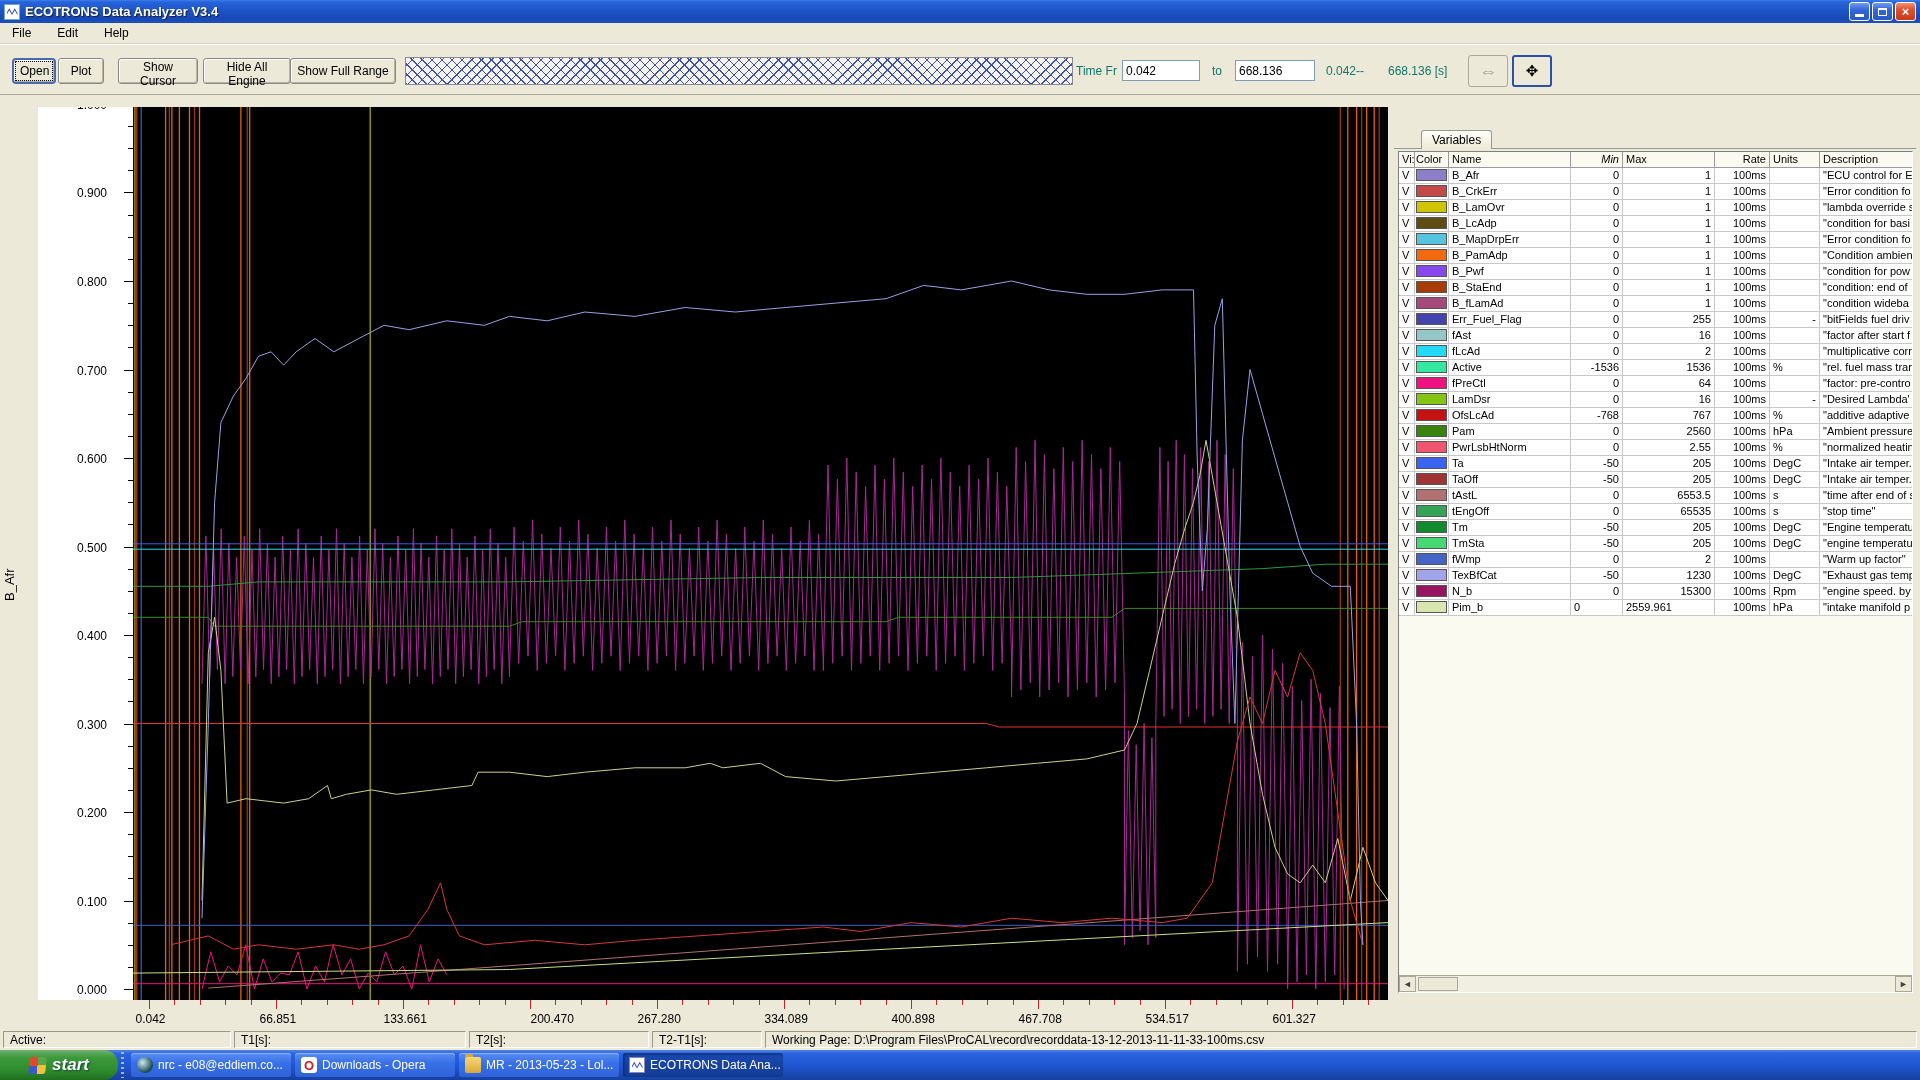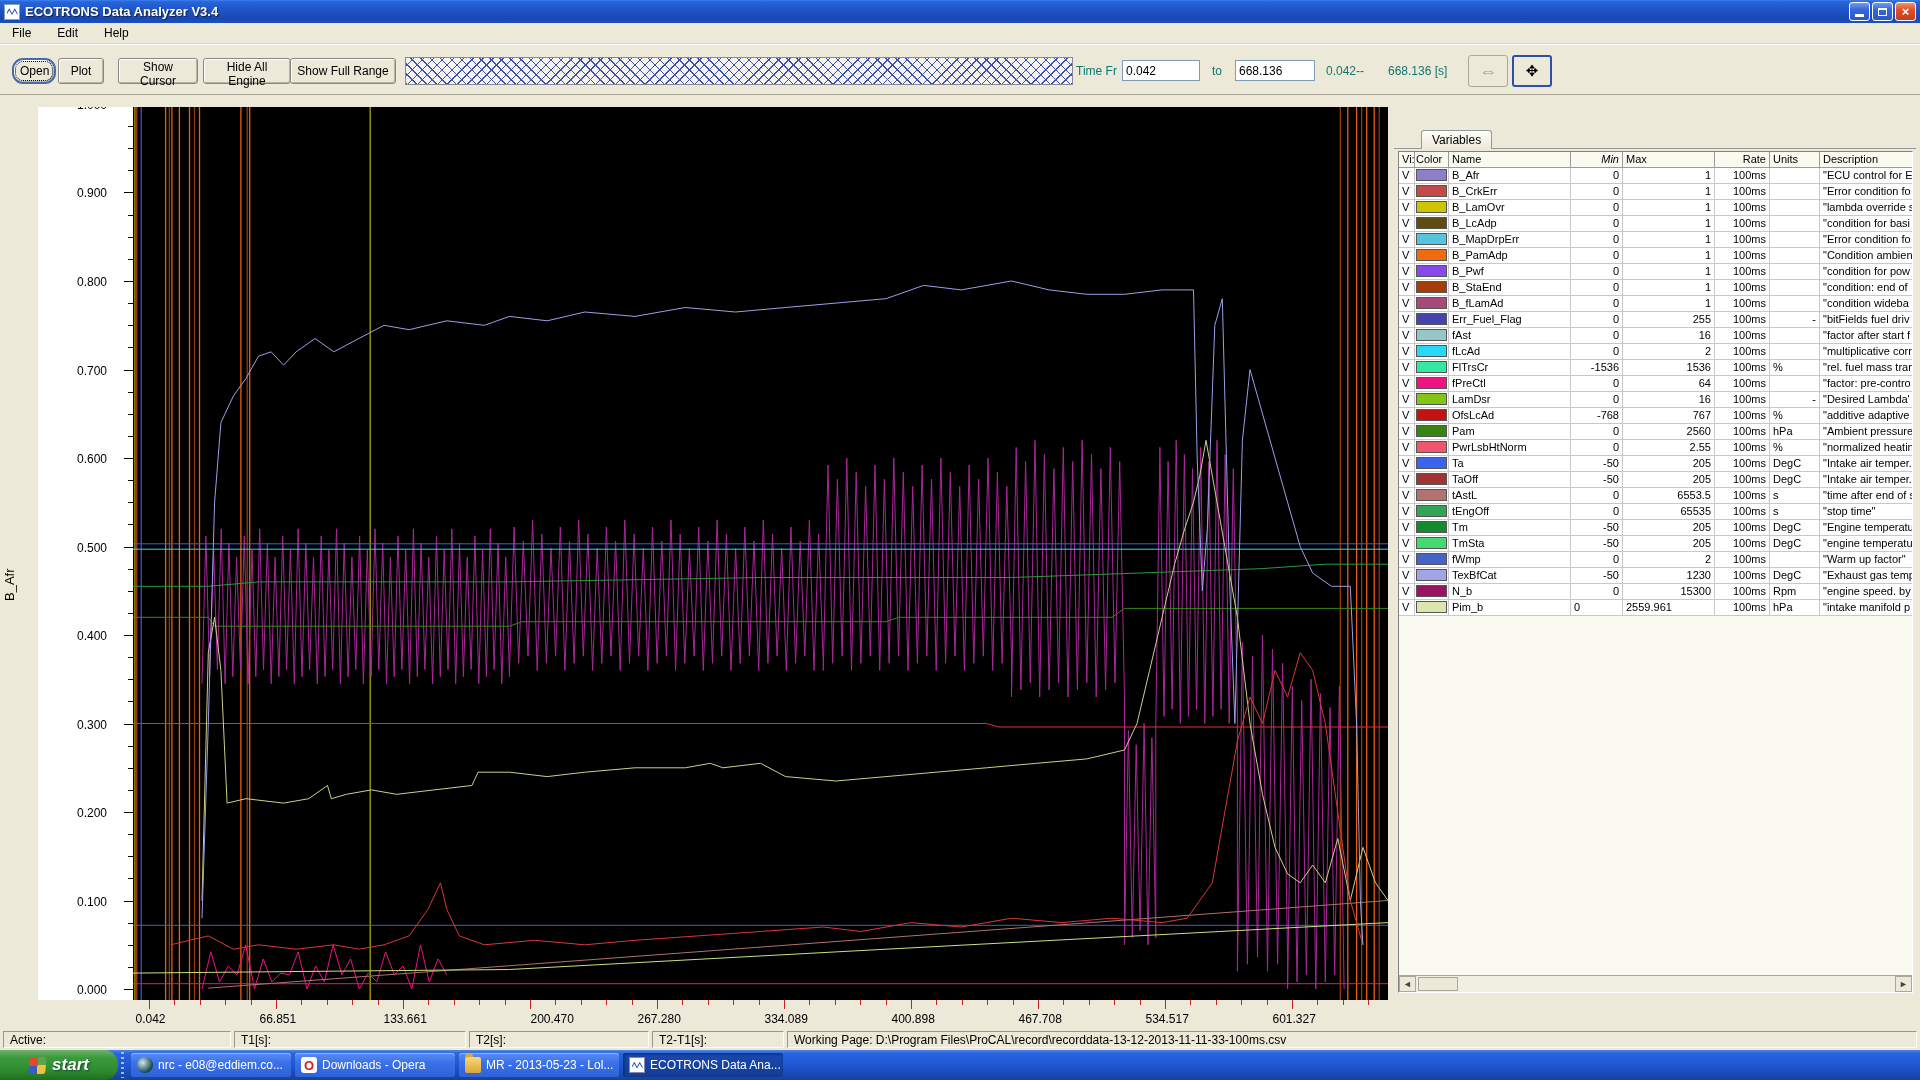--- a/index.html
+++ b/index.html
@@ -157,21 +157,21 @@
   <div class="toolbar">
     <div class="hatch"></div>
     <span class="tb-label" style="left:1076px">Time Fr</span>
     <input class="tb-input" style="left: 1122px; width: 78px;" value="0.042">
     <span class="tb-label" style="left:1212px">to</span>
     <input class="tb-input" style="left: 1235px; width: 80px;" value="668.136">
     <span class="tb-label" style="left:1326px">0.042--</span>
     <span class="tb-label" style="left:1388px">668.136 [s]</span>
     <div class="nav-btn" style="left:1468px">⇔</div>
     <div class="nav-btn active4" style="left:1512px">✥</div>
-  <button class="xp-btn default" style="left: 12px; width: 44px; border-radius: 11px;">Open</button>
+  <button class="xp-btn default" style="left: 12px; width: 44px;">Open</button>
       <button class="xp-btn" style="left: 58px; width: 46px;">Plot</button>
       <button class="xp-btn" style="left: 118px; width: 80px;">Show Cursor</button>
       <button class="xp-btn" style="left: 203px; width: 88px;">Hide All Engine</button>
       <button class="xp-btn" style="left: 290px; width: 106px;">Show Full Range</button>
     </div>
 
   <div class="main">
     <div class="ylabel-rot">B_Afr</div>
     <div class="yaxis">
         <span class="ytick-label" style="top: -3px;">1.000</span>
@@ -486,21 +486,21 @@
               <div class="c w-max">2</div>
               <div class="c w-rate">100ms</div>
               <div class="c w-units"></div>
               <div class="c w-desc">"multiplicative corr</div>
             </div>
             <div class="vrow">
               <div class="c w-vis">V</div>
               <div class="c w-color">
                 <div class="swatch" style="background: rgb(53, 232, 162);"></div>
               </div>
-              <div class="c w-name">FlTrsCr</div>
+              <div class="c w-name">Active</div>
               <div class="c w-min">-1536</div>
               <div class="c w-max">1536</div>
               <div class="c w-rate">100ms</div>
               <div class="c w-units">%</div>
               <div class="c w-desc">"rel. fuel mass tran</div>
             </div>
             <div class="vrow">
               <div class="c w-vis">V</div>
               <div class="c w-color">
                 <div class="swatch" style="background: rgb(240, 18, 131);"></div>
@@ -688,21 +688,21 @@
           <div class="sbtn">►</div>
         </div>
       </div>
     </div>
   </div>
 
   <div class="statusbar">
     <div class="scell" style="width:228px">Active:</div>
     <div class="scell" style="width:232px">T1[s]:</div>
     <div class="scell" style="width:180px">T2[s]:</div>
-    <div class="scell" style="width:132px">T2-T1[s]:</div>
+    <div class="scell" style="width:110px">T2-T1[s]:</div>
     <div class="scell" style="flex:1">Working Page:  D:\Program Files\ProCAL\record\recorddata-13-12-2013-11-11-33-100ms.csv</div>
   </div>
 
   <div class="taskbar">
     <div class="startbtn">
       <div class="startflag"></div>
       <span>start</span>
     </div>
     <div class="taskdivider"></div>
     <div id="tasks" style="display:flex;align-items:center;">

